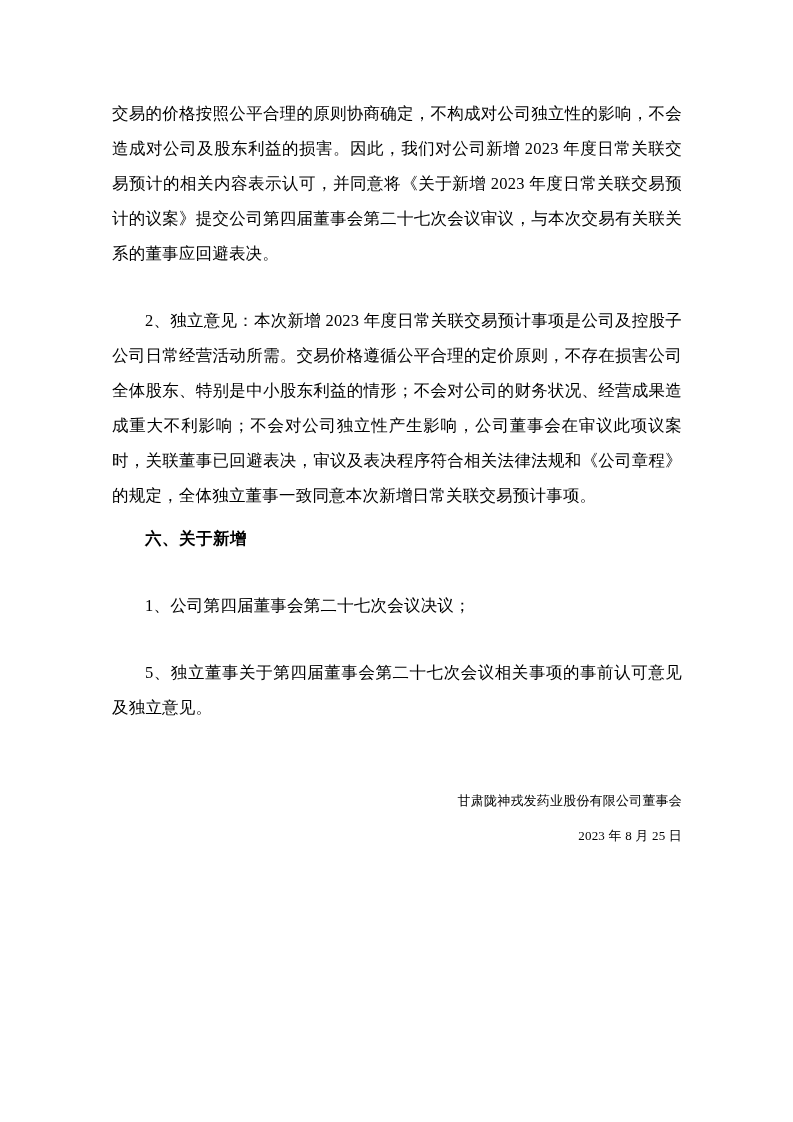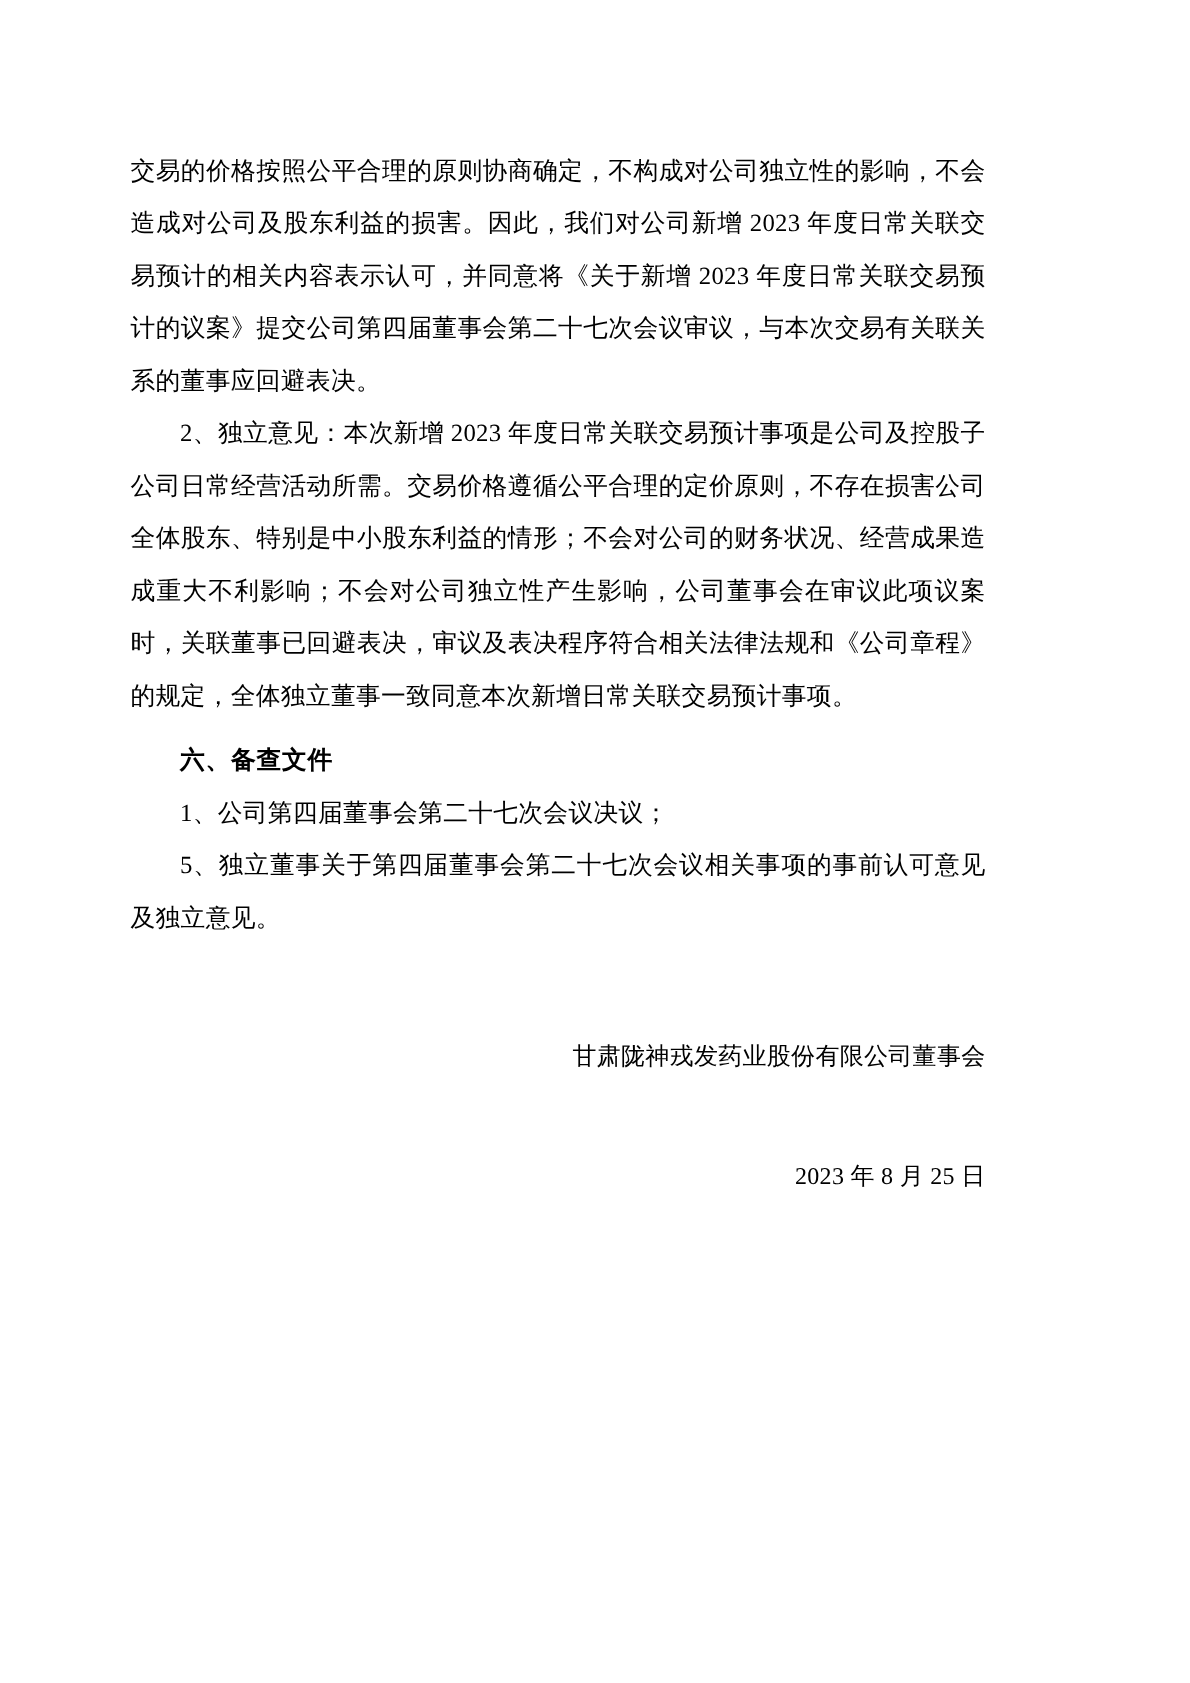--- a/index.html
+++ b/index.html
@@ -12,69 +12,69 @@
     background: #ffffff;
     font-family: "Liberation Serif", "DejaVu Serif", serif;
     color: #000000;
     overflow: hidden;
   }
   .page {
     position: relative;
     width: 793px;
     height: 1122px;
     box-sizing: border-box;
-    padding: 96px 112px 0 87px;
+    padding: 96px 112px 0 112px;
   }
   .doc-body {
     width: 570px;
   }
   p.para {
     margin: 0 0 0 0;
     font-size: 16.5px;
     line-height: 35px;
     text-align: justify;
     text-justify: inter-ideograph;
     letter-spacing: 0.2px;
   }
   p.indent {
     text-indent: 2em;
+    margin-top: 32px;
   }
   h2.heading {
     margin: 6px 0 0 0;
     font-size: 16.5px;
     line-height: 35px;
     font-weight: bold;
     text-indent: 2em;
     letter-spacing: 0.5px;
   }
   .sign-block {
     margin-top: 58px;
     text-align: right;
   }
   .sign-line {
-    font-size: 16px;
+    font-size: 13px;
     line-height: 35px;
     letter-spacing: 0.2px;
-    margin-top: 45px;
   }
   .spacer-sm { height: 2px; }
 </style>
 </head>
 <body>
 
 <div class="page">
   <div class="doc-body">
 
     <p class="para">交易的价格按照公平合理的原则协商确定，不构成对公司独立性的影响，不会造成对公司及股东利益的损害。因此，我们对公司新增 2023 年度日常关联交易预计的相关内容表示认可，并同意将《关于新增 2023 年度日常关联交易预计的议案》提交公司第四届董事会第二十七次会议审议，与本次交易有关联关系的董事应回避表决。</p>
 
     <p class="para indent">2、独立意见：本次新增 2023 年度日常关联交易预计事项是公司及控股子公司日常经营活动所需。交易价格遵循公平合理的定价原则，不存在损害公司全体股东、特别是中小股东利益的情形；不会对公司的财务状况、经营成果造成重大不利影响；不会对公司独立性产生影响，公司董事会在审议此项议案时，关联董事已回避表决，审议及表决程序符合相关法律法规和《公司章程》的规定，全体独立董事一致同意本次新增日常关联交易预计事项。</p>
 
     <div class="spacer-sm"></div>
 
-    <h2 class="heading">六、备查文件</h2>
+    <h2 class="heading">六、关于新增</h2>
 
     <p class="para indent">1、公司第四届董事会第二十七次会议决议；</p>
 
     <p class="para indent">5、独立董事关于第四届董事会第二十七次会议相关事项的事前认可意见及独立意见。</p>
 
 
     <div class="sign-block">
       <div class="sign-line">甘肃陇神戎发药业股份有限公司董事会</div>
       <div class="sign-line">2023 年 8 月 25 日</div>
     </div>

